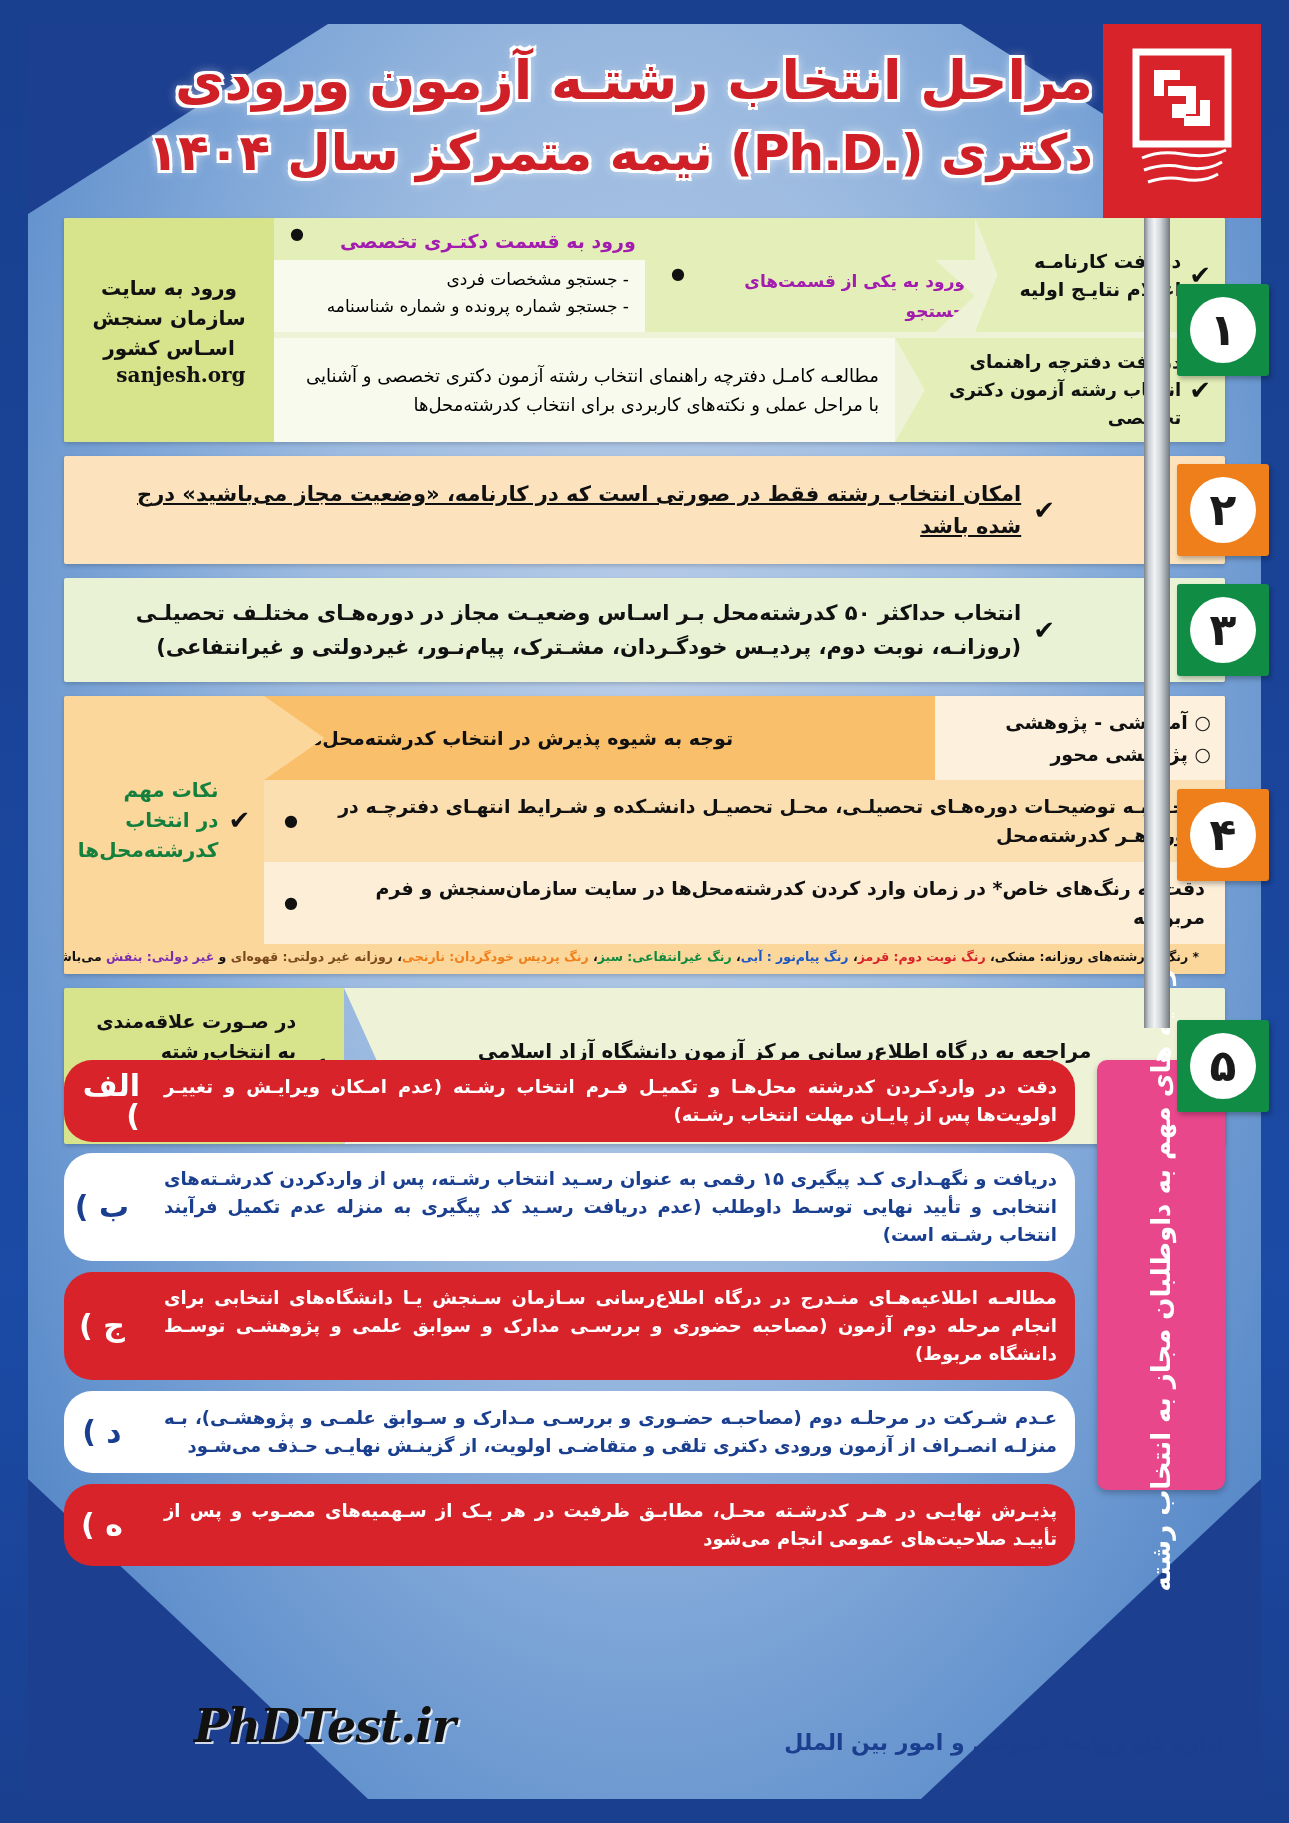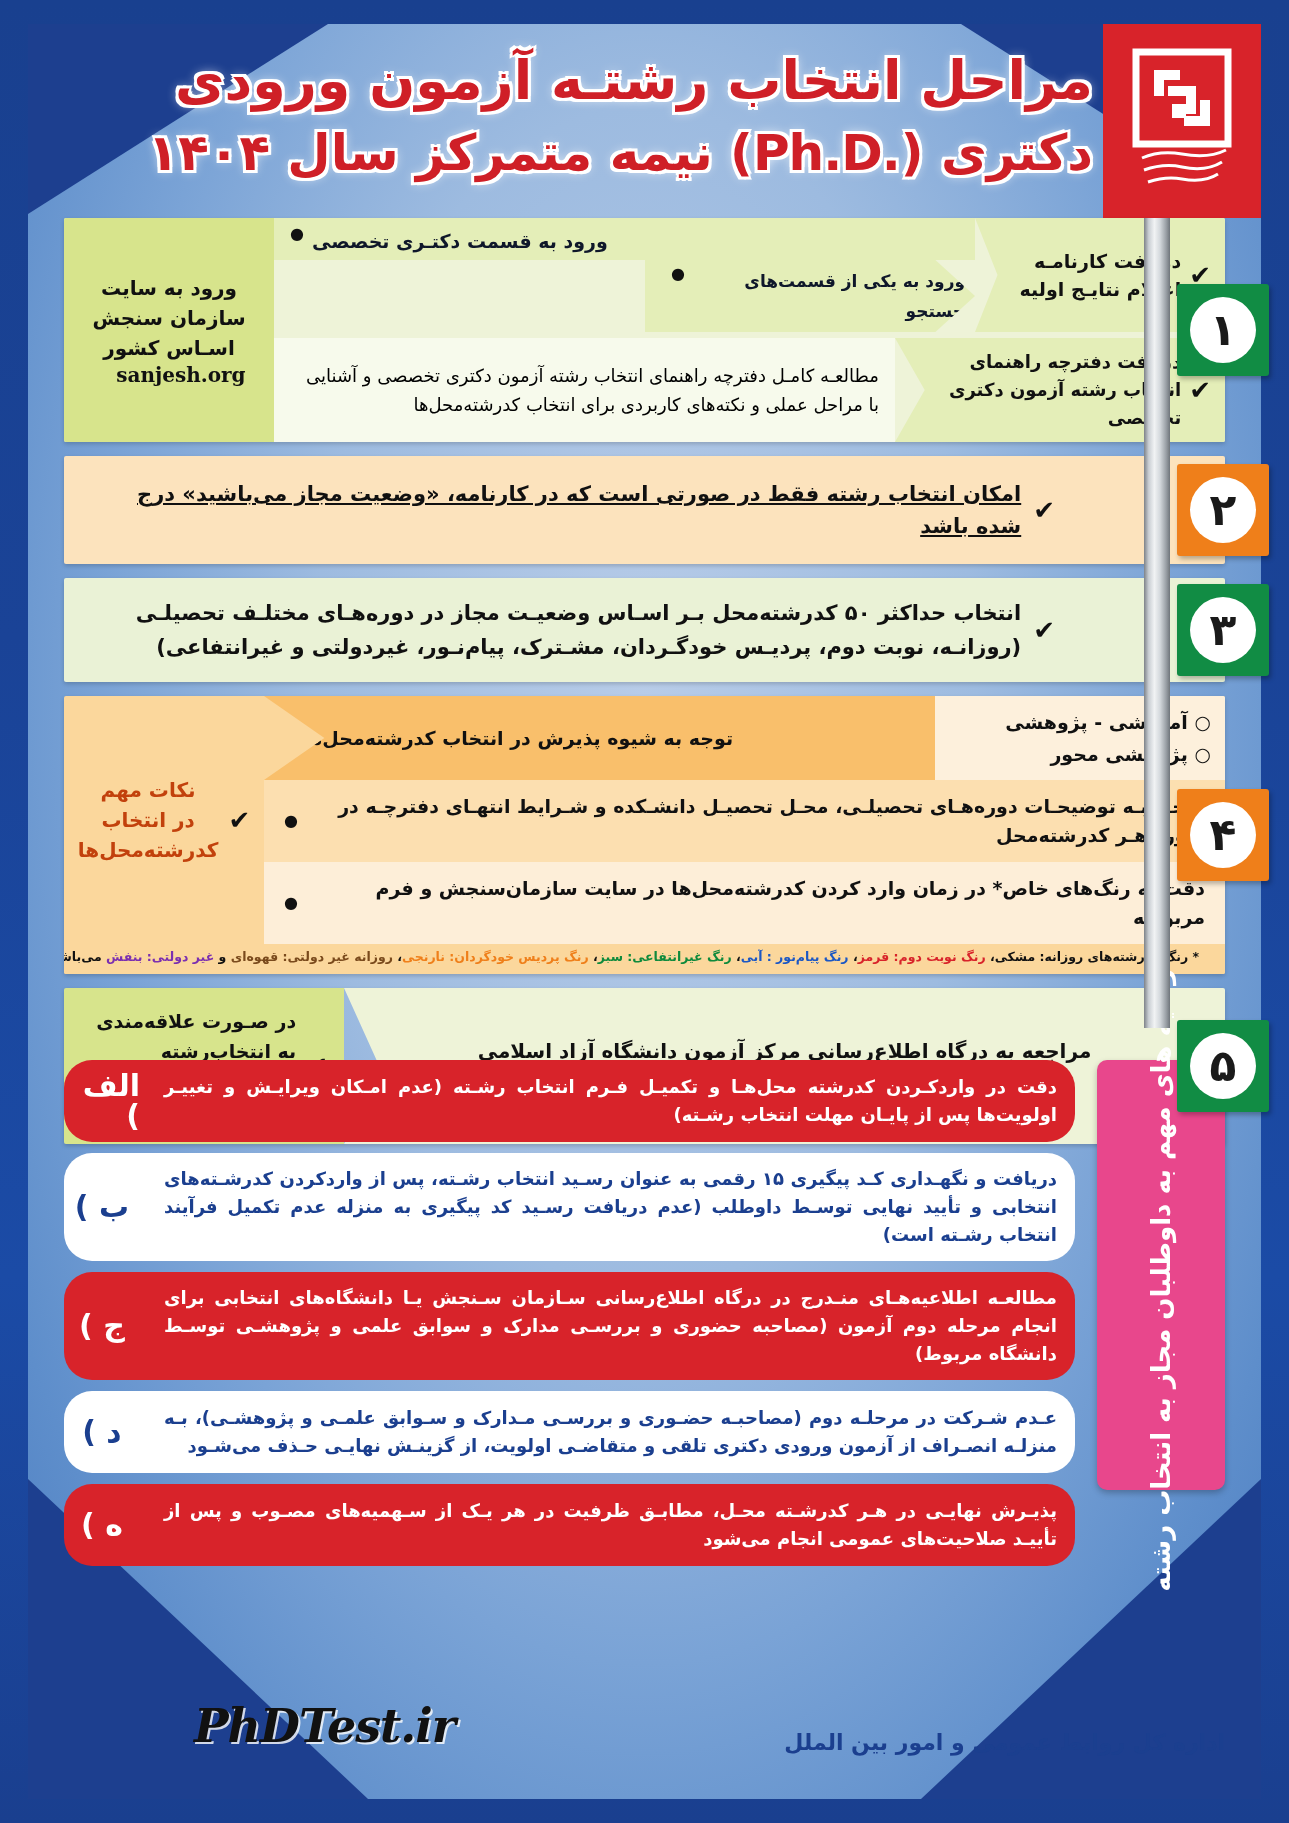--- a/index.html
+++ b/index.html
@@ -127,38 +127,38 @@
   }
   .s1-sub-label .txt { font-size:19px; font-weight:bold; line-height:28px; color:#111; }
   .s1-sub-body { flex:1; display:flex; align-items:center; padding:10px 16px; }
 
   .bg-lightcream { background:#f7faec; }
   .bg-palegreen { background:#e4eeb8; }
   .arrowL { clip-path: polygon(0 0, 88% 0, 100% 50%, 88% 100%, 0 100%); }
   .arrowL2 { clip-path: polygon(0 0, 100% 0, 100% 100%, 0 100%, 9% 50%); }
 
   .bullet-line { display:flex; align-items:flex-start; gap:8px; justify-content:flex-start; }
-  .bullet-line .bt { font-size:19px; font-weight:bold; line-height:30px; color:#0f172a; }
+  .bullet-line .bt { font-size:19px; font-weight:bold; line-height:30px; color:#a21caf;margin-left:28px; }
 
   
   #s2 { background:#fce3bd; padding:22px 170px 22px 26px; display:flex; align-items:center; gap:12px; justify-content:flex-start; }
   #s2 .t { font-size:21px; font-weight:bold; line-height:32px; color:#111;text-decoration:underline; }
 
   
   #s3 { background:#eaf2d6; padding:18px 170px 18px 26px; display:flex; align-items:center; gap:12px; }
   #s3 .t { font-size:21px; font-weight:bold; line-height:34px; color:#111; }
 
   
   #s4 { background:#fbd79c; }
   #s4-grid { display:flex; }
   #s4-right {
     flex:0 0 200px; display:flex; align-items:center; justify-content:center; gap:10px;
     padding:10px 12px;
   }
-  #s4-right .t { font-size:20px; font-weight:bold; line-height:30px; color:#c2410c; text-align:center; }
+  #s4-right .t { font-size:20px; font-weight:bold; line-height:30px; color:#15803d; }
   #s4-left { flex:1; }
   .s4-row { display:flex; align-items:stretch; }
   .s4-main { flex:1; display:flex; align-items:center; padding:12px 16px; gap:8px; }
   .s4-main .t { font-size:19px; font-weight:bold; line-height:29px; color:#111; }
   .s4-side { flex:0 0 290px; padding:10px 14px; display:flex; flex-direction:column; justify-content:center; }
   .s4-side .o { font-size:19px; font-weight:bold; line-height:32px; color:#111; }
   .bg-orange2 { background:#f9bf6b; }
   .bg-cream1 { background:#fdf0dc; }
   .bg-cream2 { background:#fcdfb0; }
   .bg-cream3 { background:#fdeed8; }
@@ -286,20 +286,24 @@
                   <span class="dot">●</span>
                 </div>
               </div>
               <div class="s1-sub">
                 <div class="s1-sub-body bg-palegreen arrowL" style="flex:0 0 330px; padding:6px 10px 6px 26px; justify-content:flex-end">
                   <div class="bullet-line rtl" style="justify-content:flex-end">
                     <span class="bt" style="font-size:17px">ورود به یکی از قسمت‌های جستجو</span>
                     <span class="dot">●</span>
                   </div>
                 </div>
+                <div class="bg-lightcream rtl" style="flex:1; padding:6px 16px;">
+                  <div class="bt" style="font-size:17px;line-height:27px">- جستجو مشخصات فردی</div>
+                  <div class="bt" style="font-size:17px;line-height:27px">- جستجو شماره پرونده و شماره شناسنامه</div>
+                </div>
               </div>
             </div>
           </div>
 
           <div class="s1-sub" style="margin-top:6px">
             <div class="s1-sub-label bg-palegreen arrowL2" style="flex:0 0 330px">
               <span class="check">✔</span>
               <span class="txt rtl" style="font-size:18px;white-space:pre-line">دریافت دفترچه راهنمای
 انتخاب رشته آزمون دکتری تخصصی</span>
             </div>

